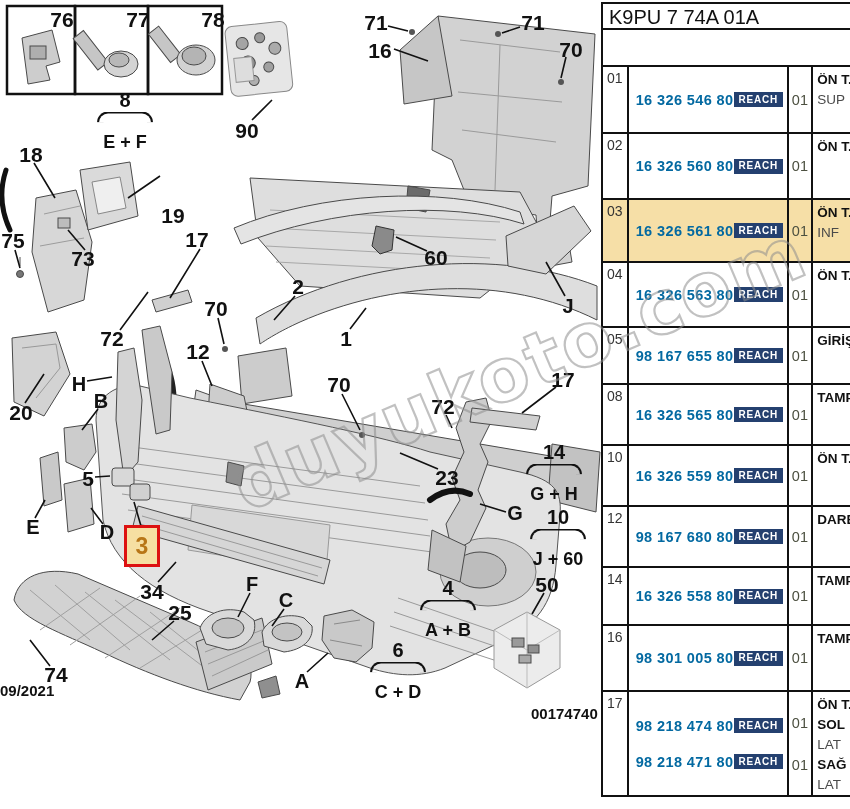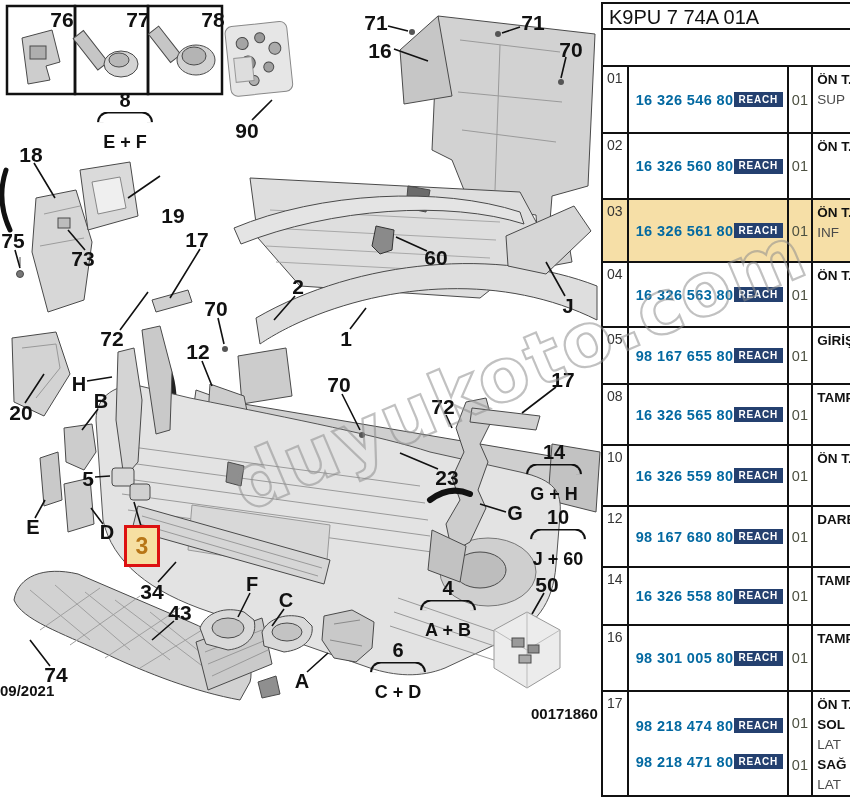--- a/index.html
+++ b/index.html
@@ -225,21 +225,21 @@
       <div class="co n" style="left: 563px; top: 379px;">17</div>
       <div class="co l" style="left: 79px; top: 384px;">H</div>
       <div class="co l" style="left: 101px; top: 401px;">B</div>
       <div class="co n" style="left: 21px; top: 412px;">20</div>
       <div class="co n" style="left: 88px; top: 478px;">5</div>
       <div class="co l" style="left: 33px; top: 527px;">E</div>
       <div class="co l" style="left: 107px; top: 532px;">D</div>
       <div class="co l" style="left: 515px; top: 513px;">G</div>
       <div class="co n" style="left: 547px; top: 584px;">50</div>
       <div class="co n" style="left: 152px; top: 591px;">34</div>
-      <div class="co n" style="left: 180px; top: 612px;">43</div>
+      <div class="co n" style="left: 180px; top: 612px;">25</div>
       <div class="co l" style="left: 252px; top: 584px;">F</div>
       <div class="co l" style="left: 286px; top: 600px;">C</div>
       <div class="co l" style="left: 302px; top: 681px;">A</div>
       <div class="co n" style="left: 56px; top: 674px;">74</div>
       <div class="grp" style="left: 125px; top: 120px;">
         <div class="g-top">8</div>
         <div class="g-brace"></div>
         <div class="g-bottom">E + F</div>
       </div>
       <div class="grp" style="left: 554px; top: 472px;">
@@ -259,21 +259,21 @@
       </div>
       <div class="grp" style="left: 398px; top: 670px;">
         <div class="g-top">6</div>
         <div class="g-brace"></div>
         <div class="g-bottom">C + D</div>
       </div>
       <div class="hl3" style="left: 142px; top: 546px; border-color: rgb(221, 17, 17); background: rgb(246, 223, 162); color: rgb(184, 118, 23);">3</div>
     </div>
 
   <div class="ftr" id="ftr-l" style="left:0;top:682px;">09/2021</div>
-  <div class="ftr" id="ftr-r" style="left:531px;top:705px;">00171860</div>
+  <div class="ftr" id="ftr-r" style="left:531px;top:705px;">00174740</div>
 
   <svg id="wm" width="850" height="809" viewBox="0 0 850 809">
     <text transform="translate(246,512) rotate(-23)" font-size="74" font-weight="bold" font-family="DejaVu Sans, sans-serif" fill="none" stroke="#8f8f8f" stroke-width="2.2" opacity="0.55" letter-spacing="2">duyukoto.com</text>
   </svg>
 
   <div class="ptable">
     <div class="thead"><span>K9PU 7 </span><b>74A</b><span> 01A</span></div>
     <div class="tblank"></div>
     <div class="tbody" id="rows">
         <div class="trow" style="height: 67px;">

